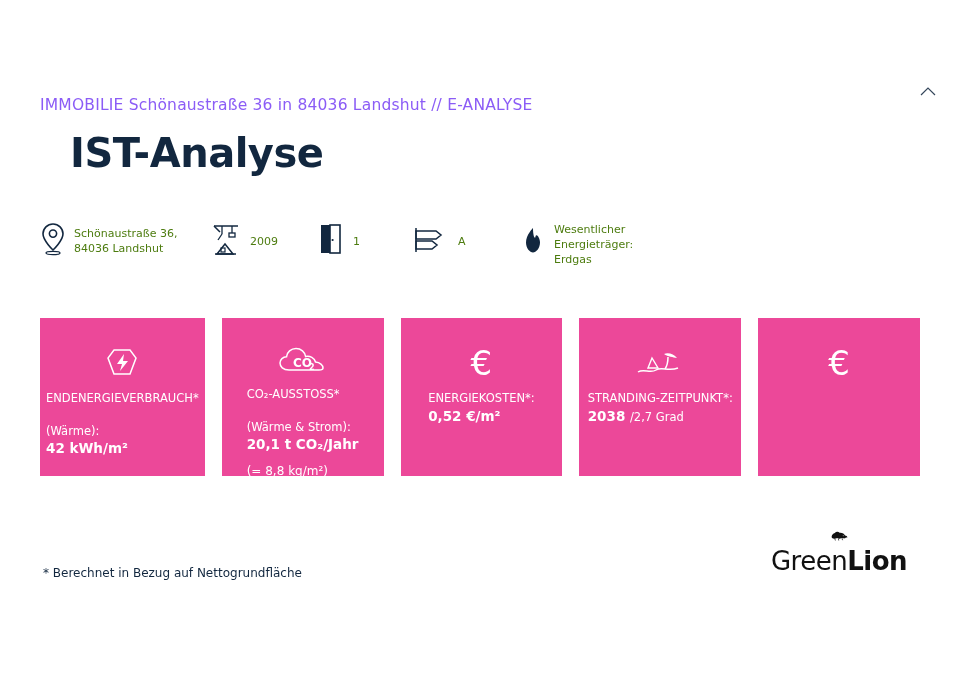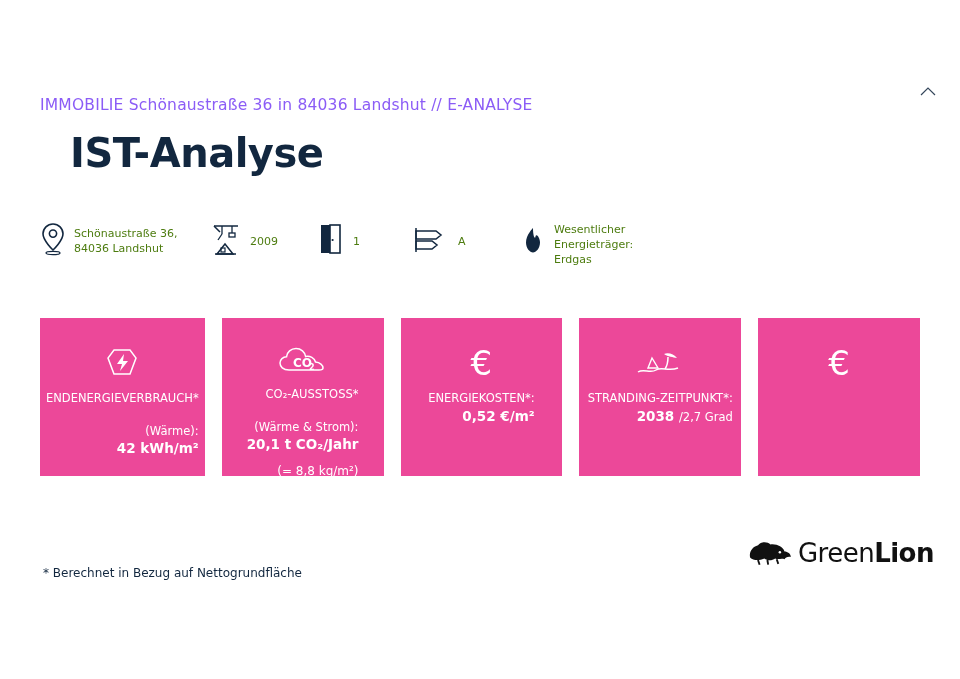--- a/index.html
+++ b/index.html
@@ -108,21 +108,21 @@
   }
   .card .card-icon {
     margin-top: 24px;
     height: 42px;
     display: flex;
     align-items: center;
     justify-content: center;
   }
   .card .card-body {
     margin-top: 6px;
-    text-align: right;
+    text-align: left;
     font-size: 11.5px;
     line-height: 16.5px;
     padding: 0 6px;
   }
   .card .k-label { display: block; }
   .card .k-sub { display: block; margin-top: 16px; }
   .card .k-value {
     display: block;
     font-weight: bold;
     font-size: 13.5px;
@@ -161,20 +161,21 @@
   
   .logo {
     position: absolute;
     right: 26px;
     top: 530px;
     width: 190px;
     height: 46px;
     display: flex;
     align-items: center;
     gap: 4px;
+    flex-direction: column;
   }
   .logo-text {
     font-size: 26px;
     letter-spacing: -0.5px;
     color: #111111;
     font-family: "DejaVu Sans", sans-serif;
   }
   .logo-text b { font-weight: bold; }
 </style>
 </head>

